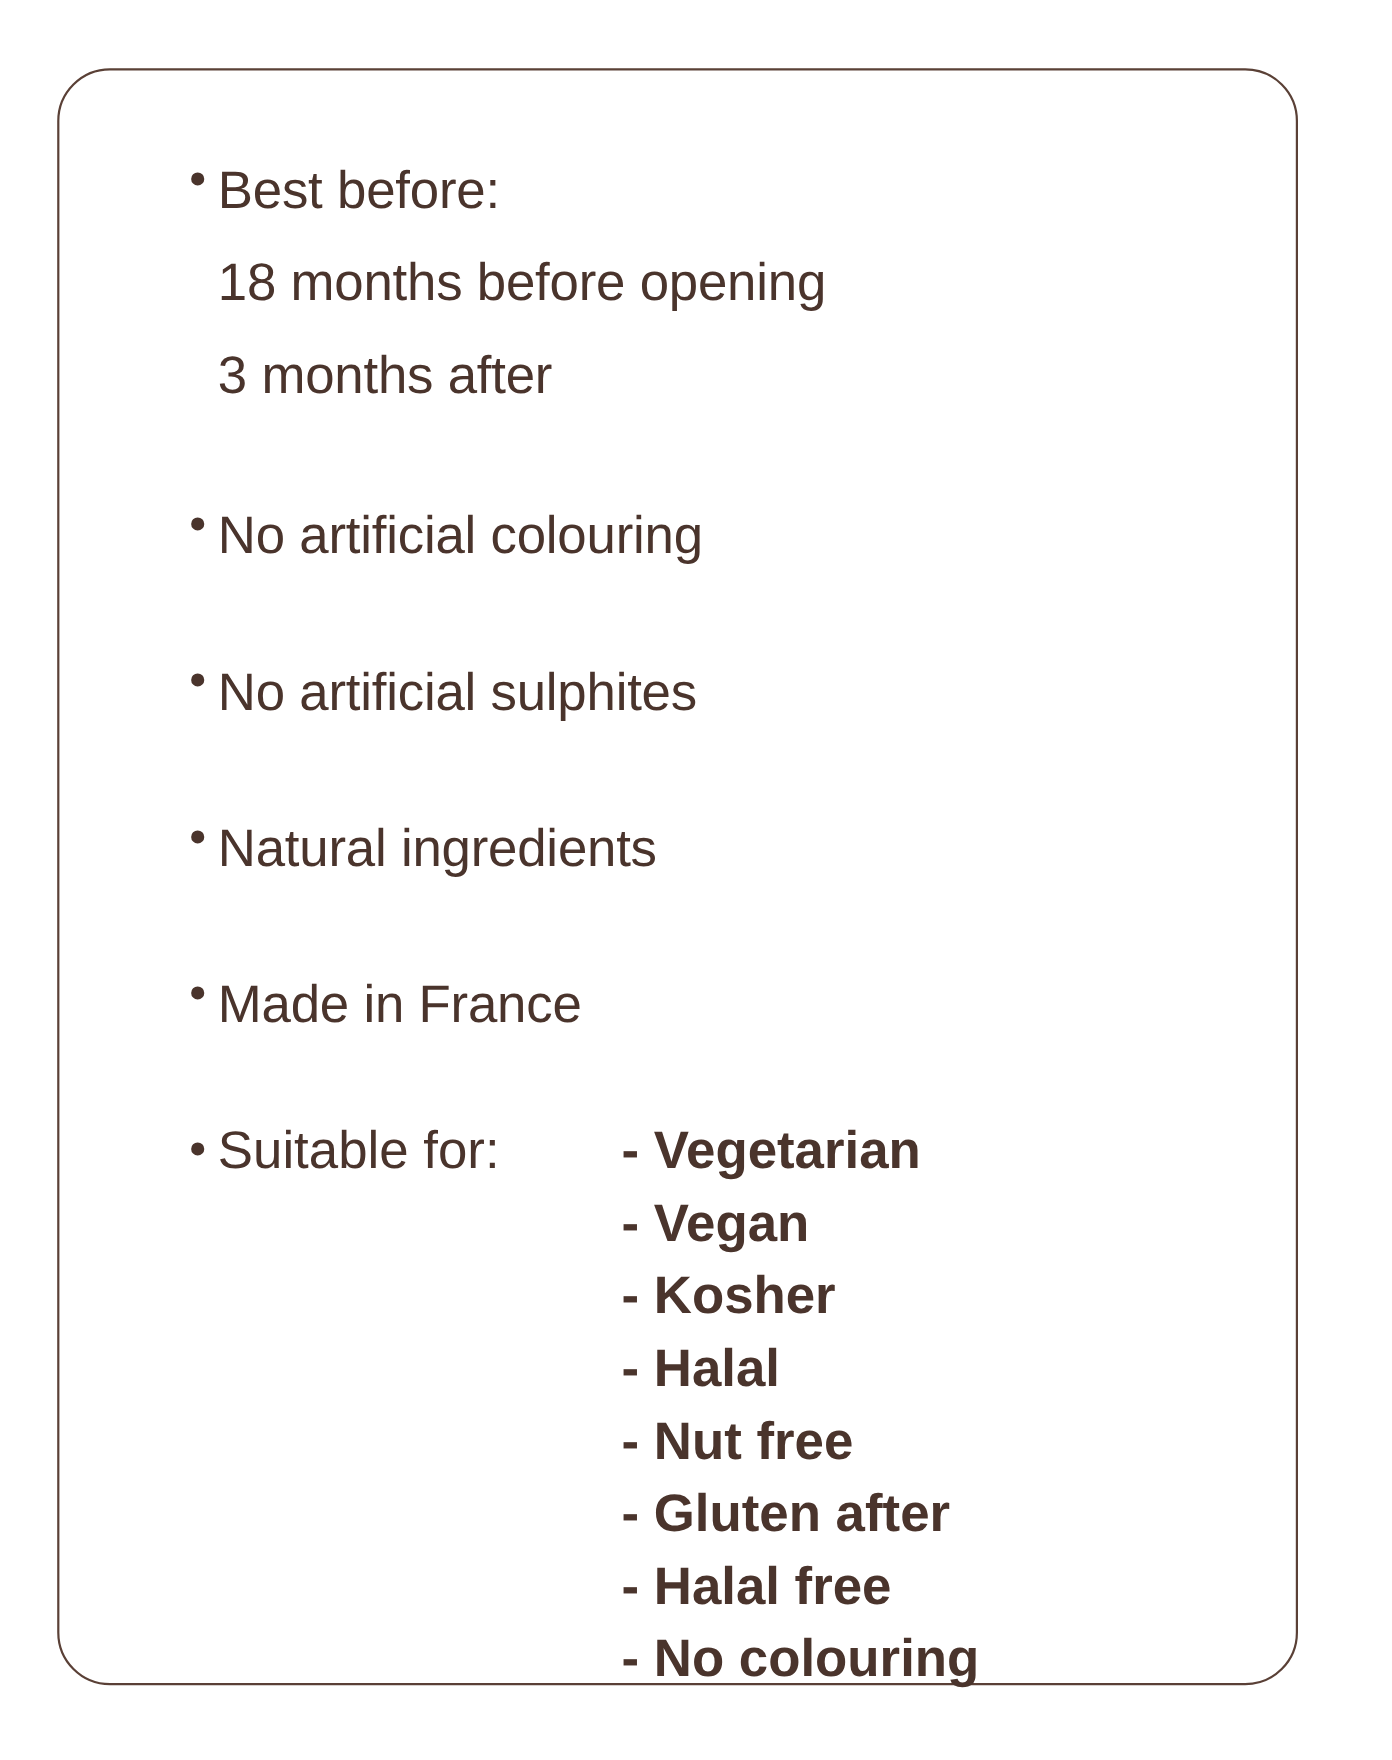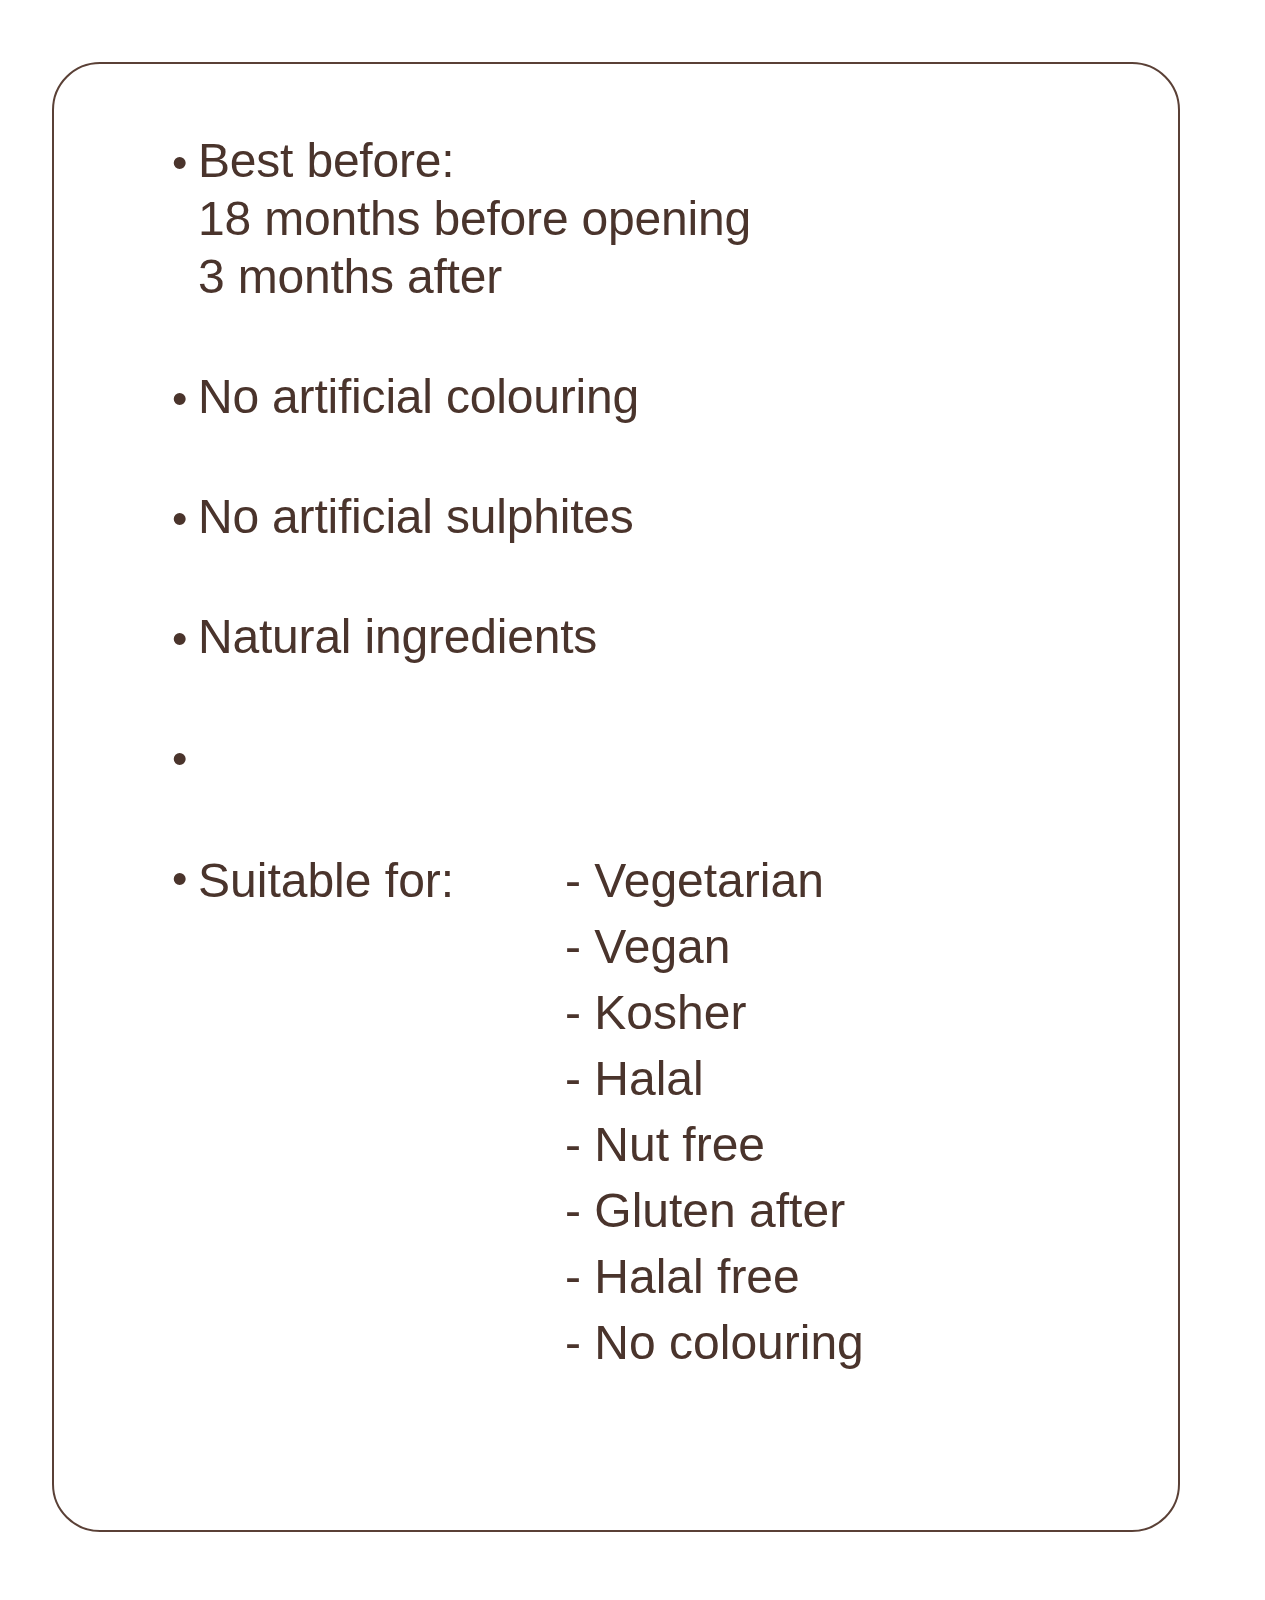--- a/index.html
+++ b/index.html
@@ -50,21 +50,21 @@
     width: 26px;
     flex: 0 0 26px;
     font-size: 44px;
     line-height: 62px;
     color: #4a342c;
     text-align: left;
   }
 
   .bullet-text {
     font-size: 48px;
-    line-height: 58px;
+    line-height: 84px;
     color: #4a342c;
     letter-spacing: -0.2px;
     white-space: pre-line;
   }
 
   
   .gap-lg { height: 62px; }
   .gap-md { height: 58px; }
 
   .suitable-row {
@@ -83,20 +83,21 @@
 
   .sub-list {
     display: block;
   }
 
   .sub-item {
     font-size: 48px;
     line-height: 66px;
     color: #4a342c;
     white-space: nowrap;
+    font-weight: bold;
   }
 </style>
 </head>
 <body>
 
 <div class="page">
   <div class="card">
     <div class="content">
 
       <div class="bullet-block">
@@ -124,20 +125,21 @@
 
       <div class="bullet-block">
         <span class="bullet-dot">•</span>
         <span class="bullet-text">Natural ingredients</span>
       </div>
 
       <div class="gap-md"></div>
 
       <div class="bullet-block">
         <span class="bullet-dot">•</span>
+        <span class="bullet-text">Made in France</span>
       </div>
 
       <div class="gap-md"></div>
 
       <div class="bullet-block">
         <span class="bullet-dot">•</span>
         <div class="suitable-row">
           <span class="suitable-label">Suitable for:</span>
           <div class="sub-list">
             <div class="sub-item">- Vegetarian</div>

